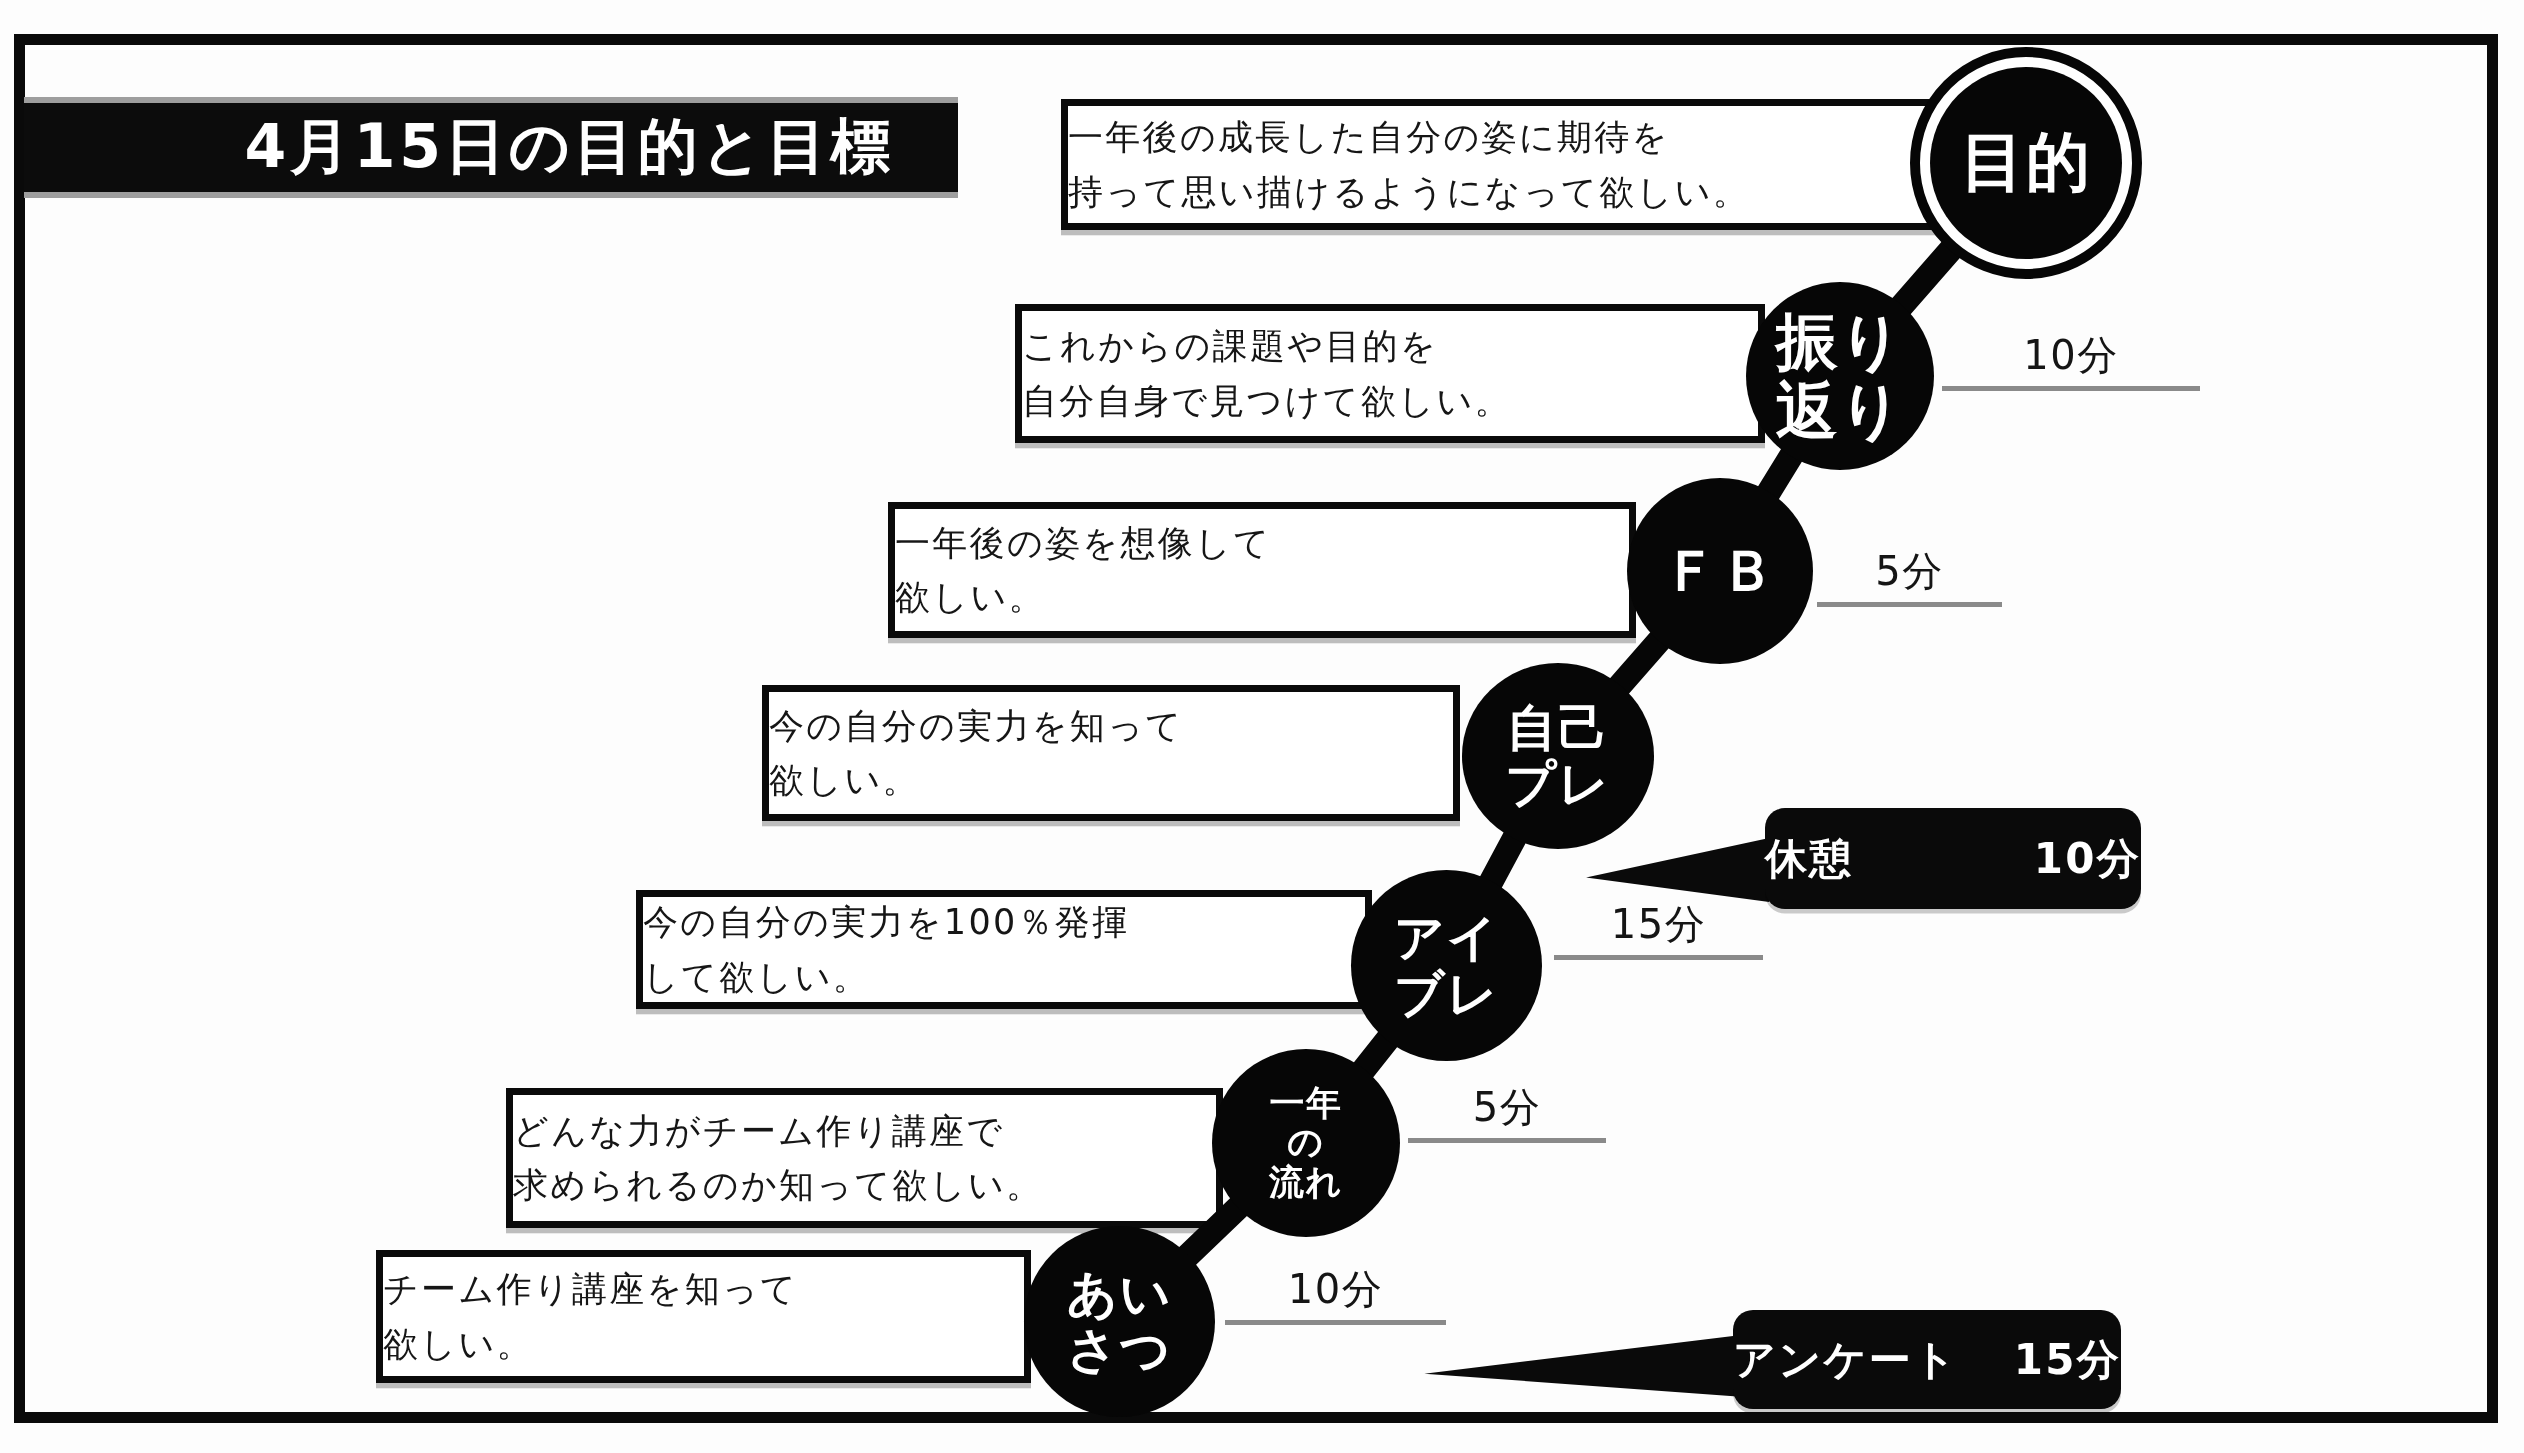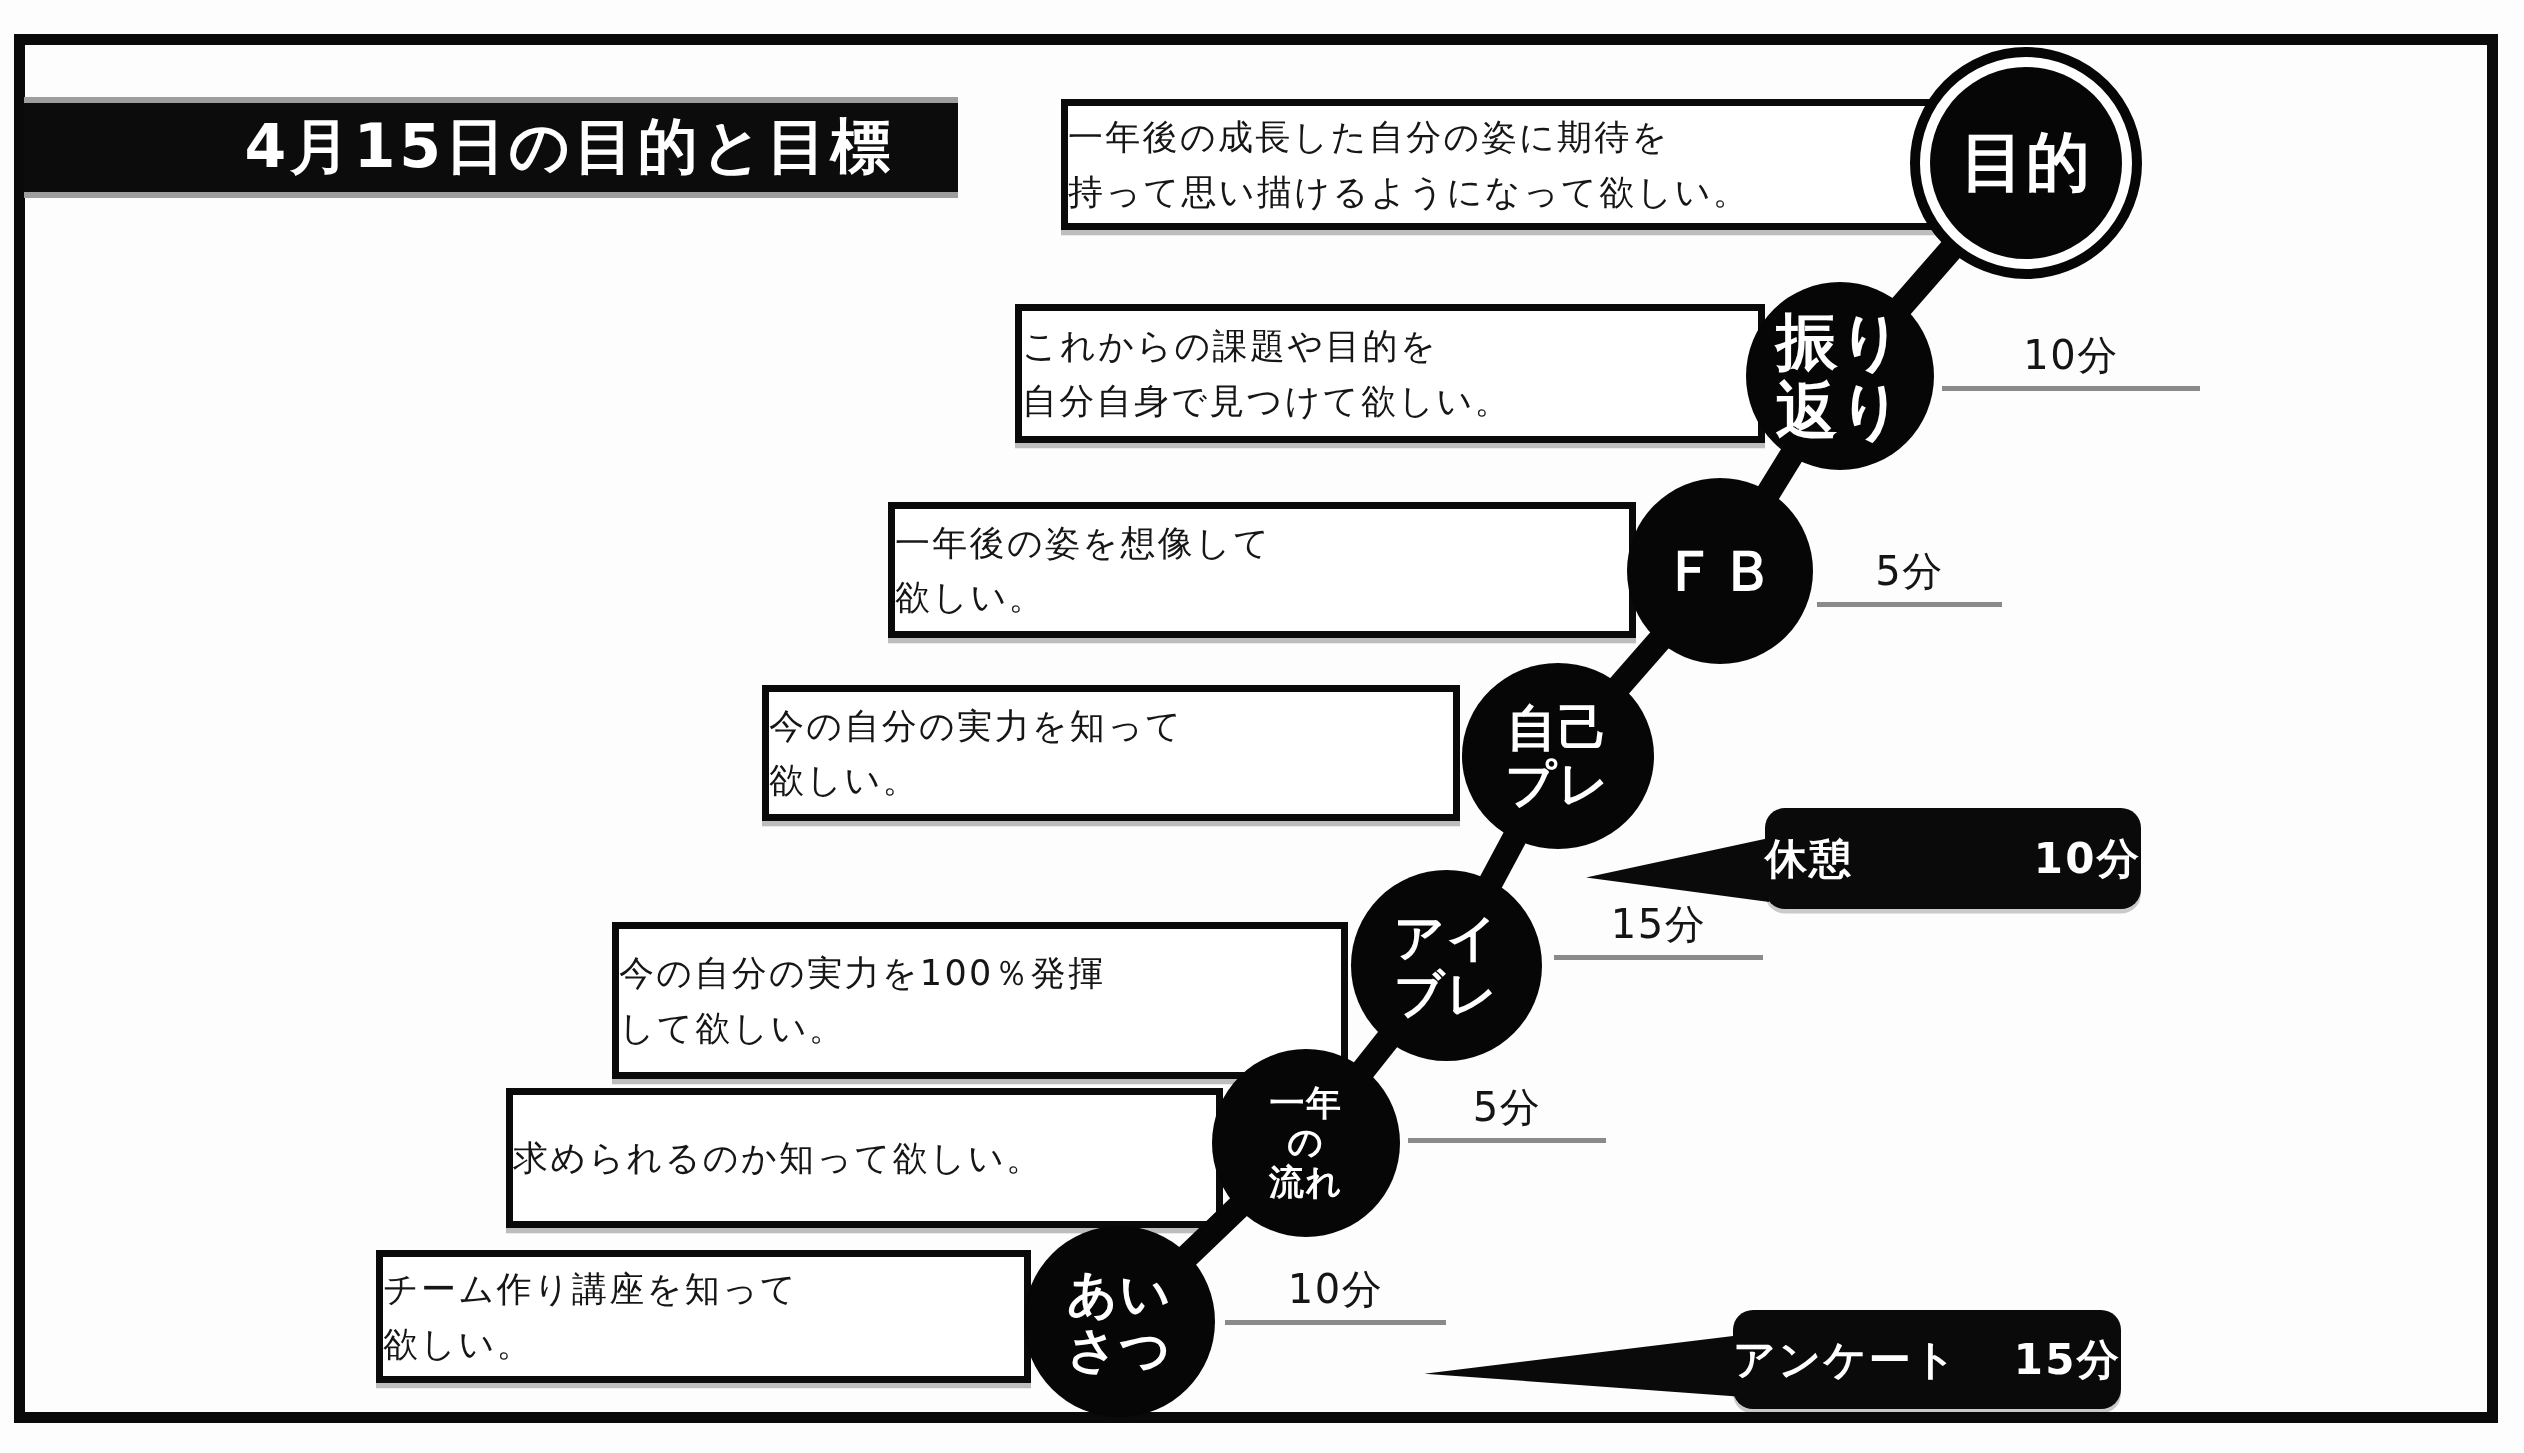--- a/index.html
+++ b/index.html
@@ -93,25 +93,26 @@
     <div>自分自身で見つけて欲しい。</div>
   </div>
   <div class="goal-box" style="left:888px;top:502px;width:748px;height:136px;">
     <div>一年後の姿を想像して</div>
     <div>欲しい。</div>
   </div>
   <div class="goal-box" style="left:762px;top:685px;width:698px;height:136px;">
     <div>今の自分の実力を知って</div>
     <div>欲しい。</div>
   </div>
-  <div class="goal-box" style="left:612px;top:890px;width:736px;height:157px;margin-top:32px;">
+  <div class="goal-box" style="left:636px;top:890px;width:736px;height:119px;">
     <div>今の自分の実力を100％発揮</div>
     <div>して欲しい。</div>
   </div>
   <div class="goal-box" style="left:506px;top:1088px;width:717px;height:140px;">
+    <div>どんな力がチーム作り講座で</div>
     <div>求められるのか知って欲しい。</div>
   </div>
   <div class="goal-box" style="left:376px;top:1250px;width:655px;height:133px;">
     <div>チーム作り講座を知って</div>
     <div>欲しい。</div>
   </div>
 
   <div class="stage-circle purpose-outer" style="left:1910px;top:47px;width:232px;height:232px;">
     <div class="purpose-inner">
       <span style="font-size:64px;">目的</span>

